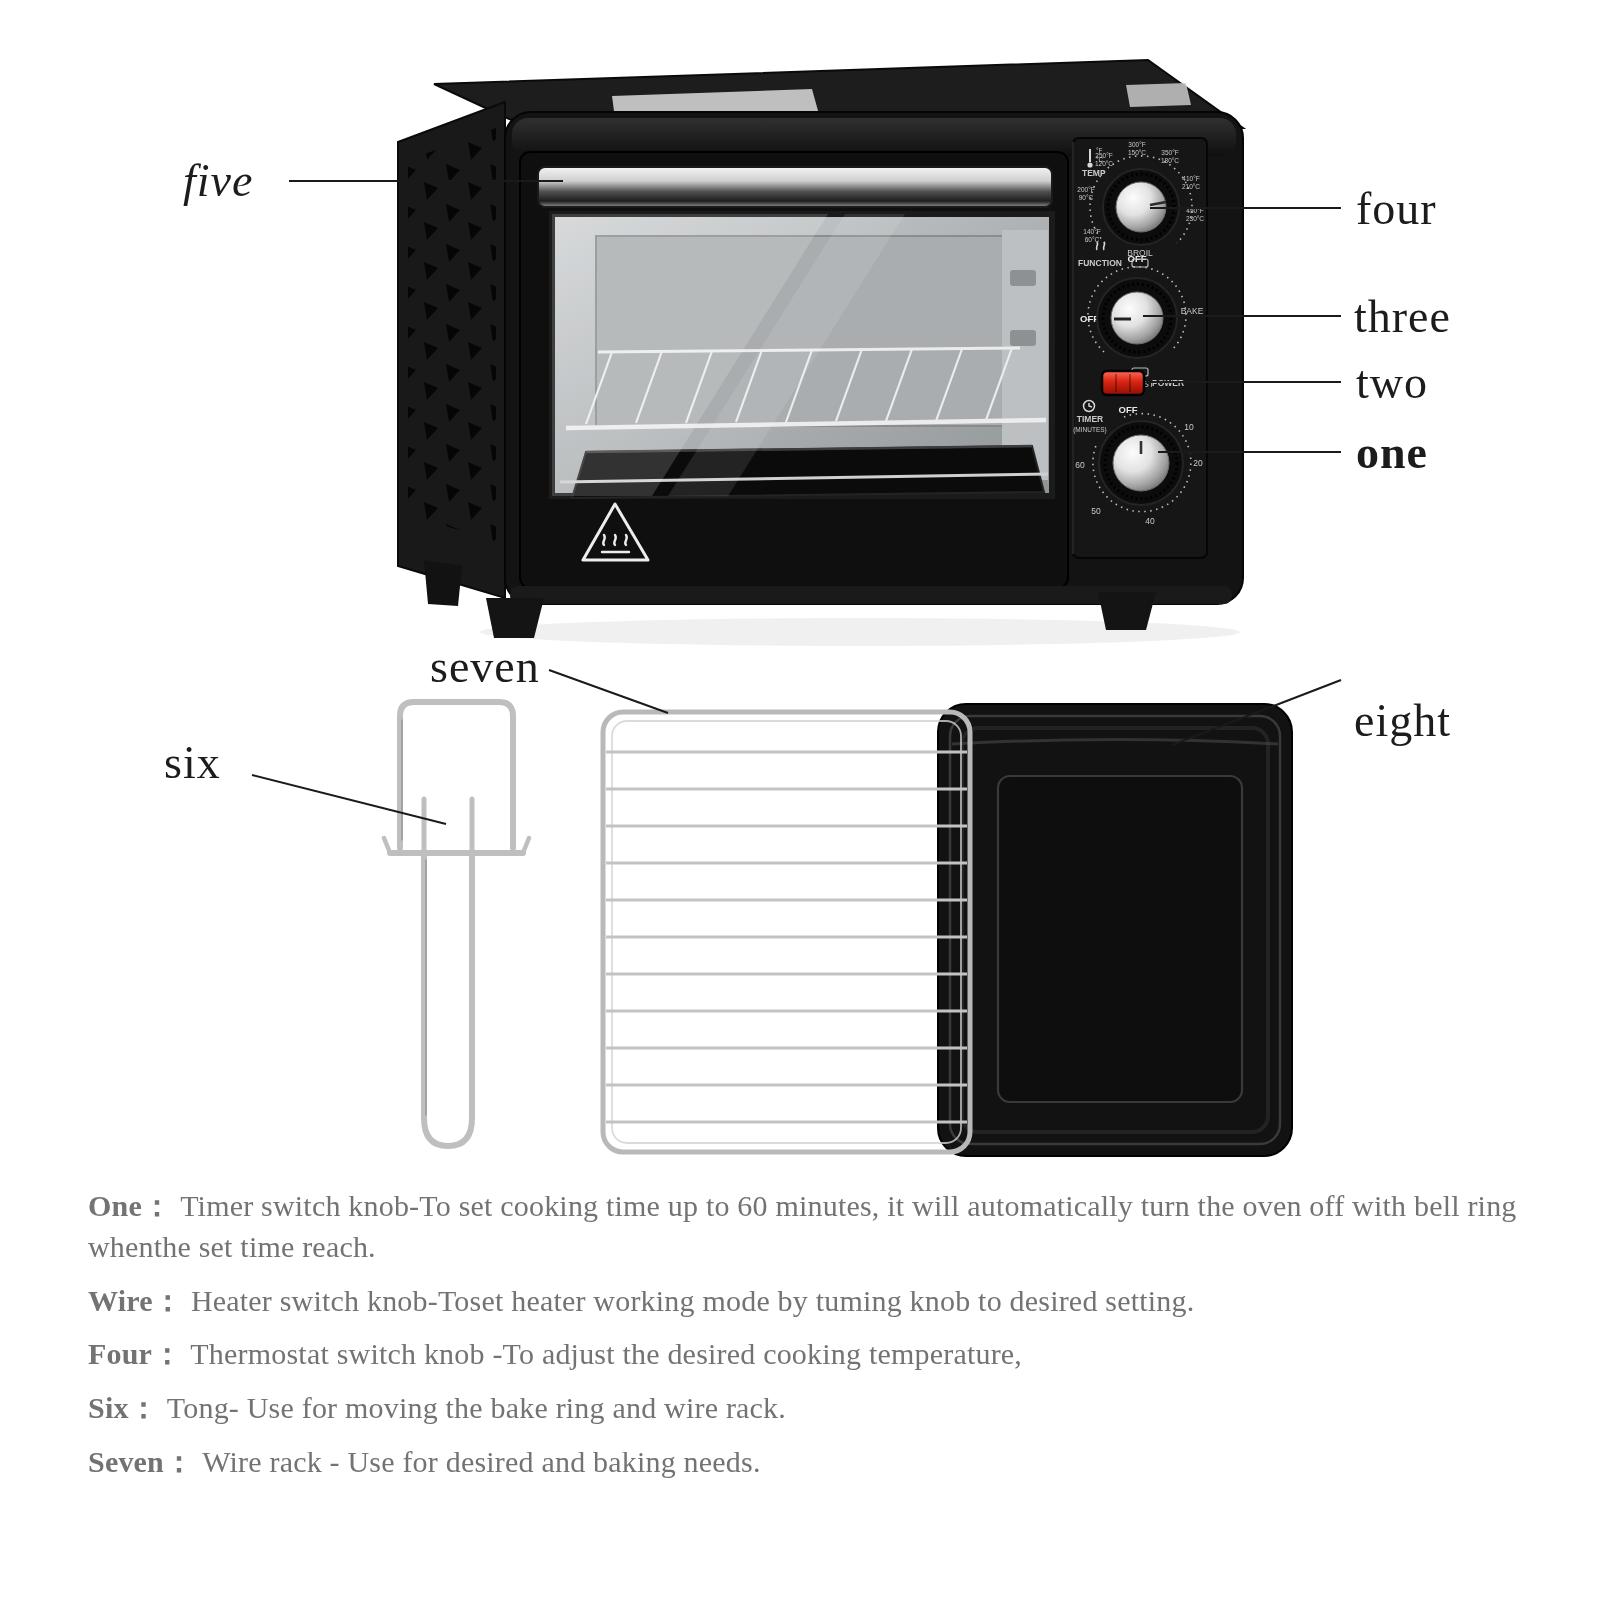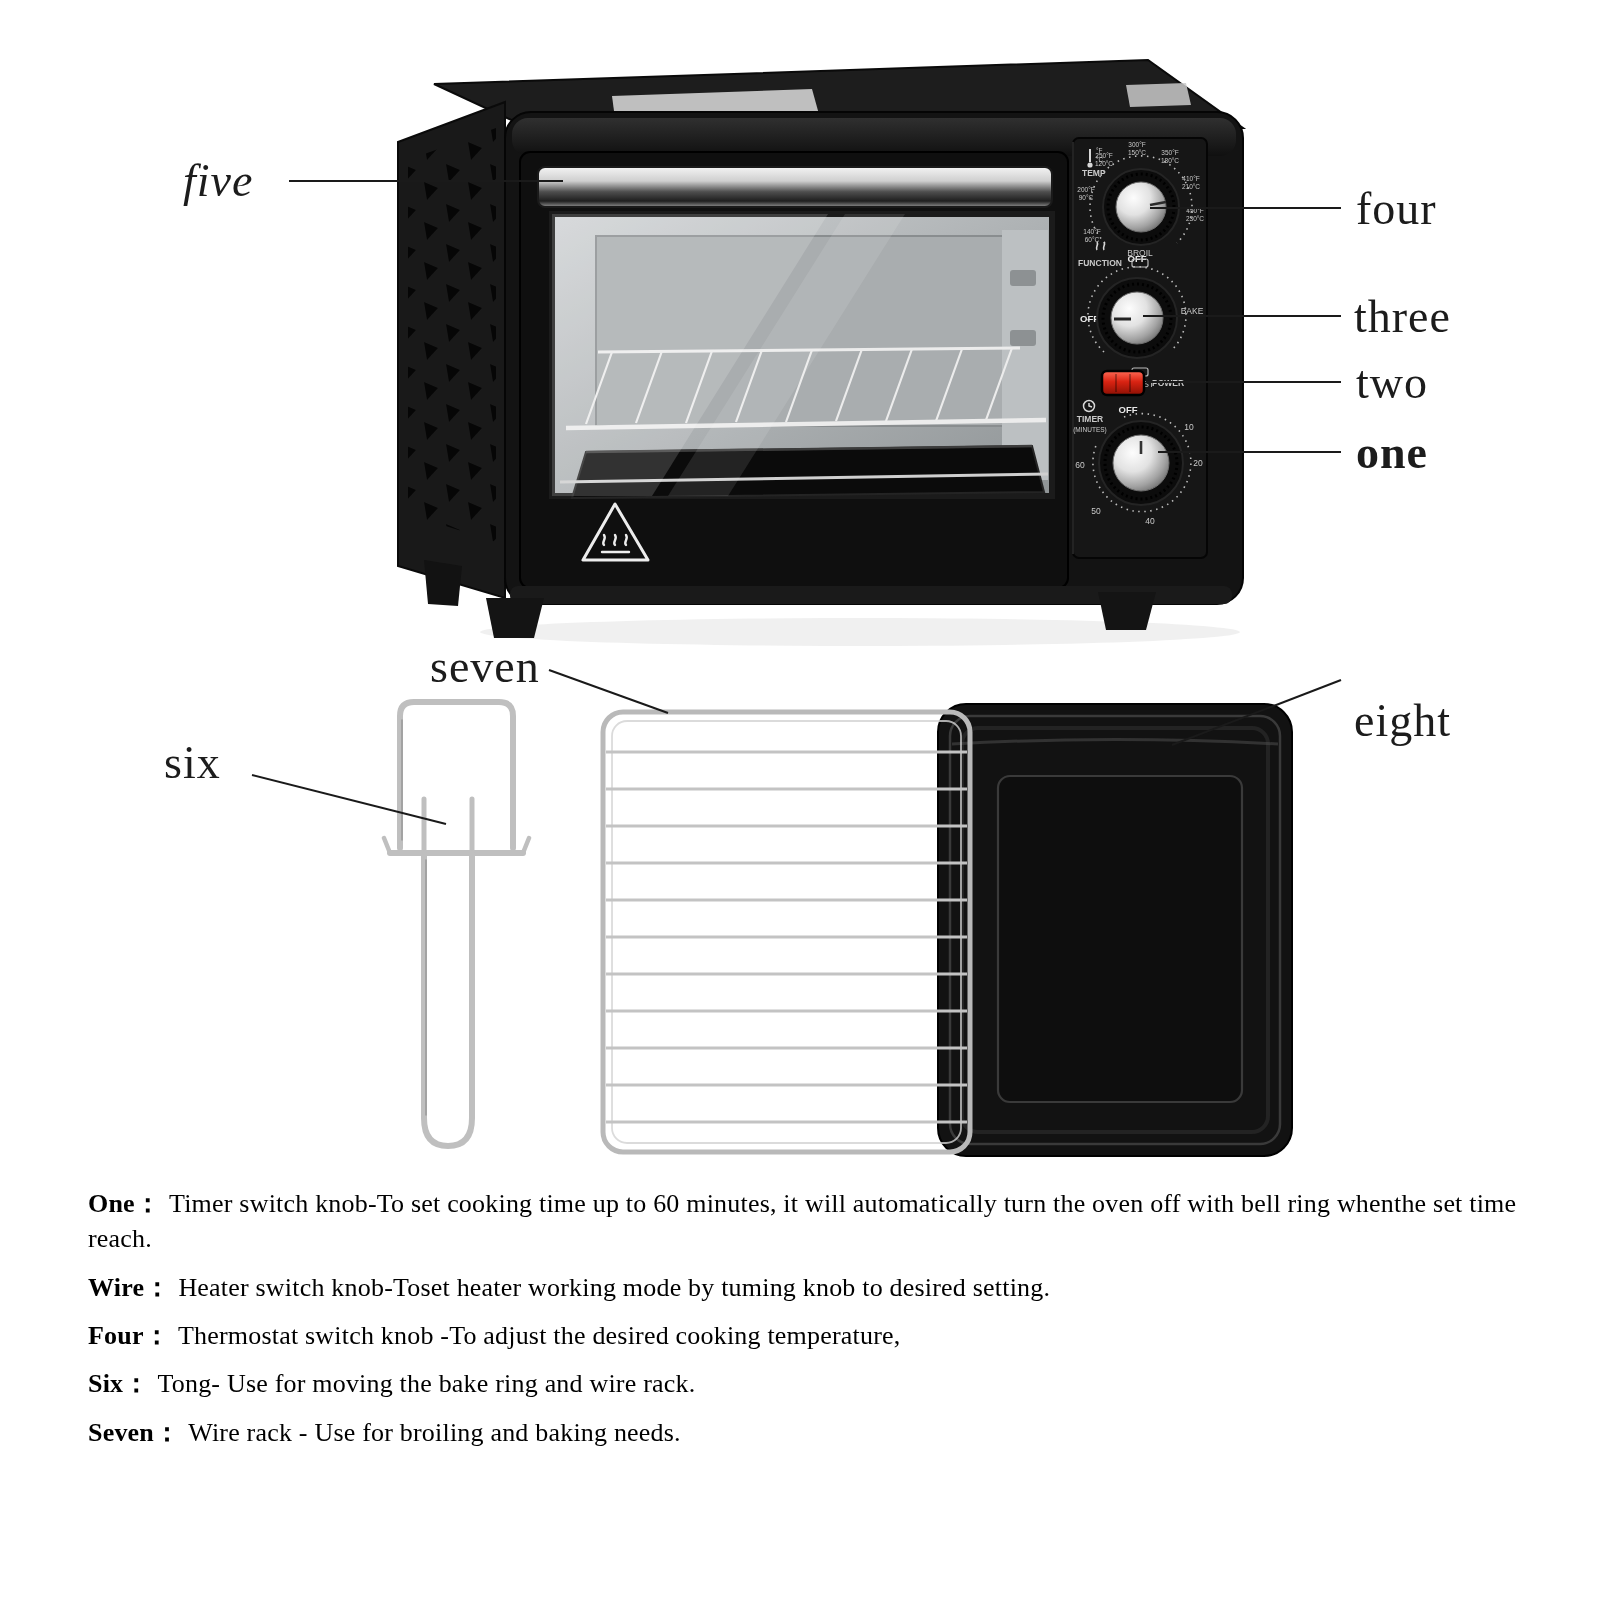--- a/index.html
+++ b/index.html
@@ -1,21 +1,21 @@
 <!DOCTYPE html>
 <html><head>
 <meta charset="utf-8">
 <style>
   html,body{margin:0;padding:0;background:#ffffff;}
   .canvas{position:relative;width:1600px;height:1600px;background:#ffffff;overflow:hidden;
           font-family:"Liberation Serif",serif;}
   .callout{position:absolute;font-family:"Liberation Serif",serif;font-size:46px;color:#1c1c1c;
            transform:translateY(-50%);letter-spacing:1px;white-space:nowrap;}
   .desc{position:absolute;left:88px;top:1186px;width:1448px;}
-  .desc p{margin:0 0 13px 0;font-size:26px;line-height:1.36;color:#000000;letter-spacing:.2px;}
+  .desc p{margin:0 0 13px 0;font-size:30px;line-height:1.36;color:#737373;letter-spacing:.2px;}
   .desc b{font-weight:bold;margin-right:8px;}
   svg{position:absolute;left:0;top:0;}
   .svgtxt{font-family:"Liberation Sans",sans-serif;fill:#c9c9c9;}
   .s65{font-size:6.5px;}
   .s8{font-size:8.5px;}
   .s9{font-size:9.5px;font-weight:bold;fill:#e9e9e9;}
   .mid{text-anchor:middle;}
 </style>
 </head>
 <body>
@@ -219,17 +219,17 @@
 <span class="callout" style="left:1356px;top:452px;font-weight:bold;">one</span>
 <span class="callout" style="left:430px;top:666px;">seven</span>
 <span class="callout" style="left:164px;top:762px;">six</span>
 <span class="callout" style="left:1354px;top:696px;margin-top:24px;">eight</span>
 
 <div class="desc">
   <p><b>One：</b><span>Timer switch knob-To set cooking time up to 60 minutes, it will automatically turn the oven off with bell ring whenthe set time reach.</span></p>
   <p><b>Wire：</b><span>Heater switch knob-Toset heater working mode by tuming knob to desired setting.</span></p>
   <p><b>Four：</b><span>Thermostat switch knob -To adjust the desired cooking temperature,</span></p>
   <p><b>Six：</b><span>Tong- Use for moving the bake ring and wire rack.</span></p>
-  <p><b>Seven：</b><span>Wire rack - Use for broiling and baking needs.</span></p>
+  <p><b>Seven：</b><span>Wire rack - Use for desired and baking needs.</span></p>
 
 </div>
 
 </div>
 
 </body></html>

